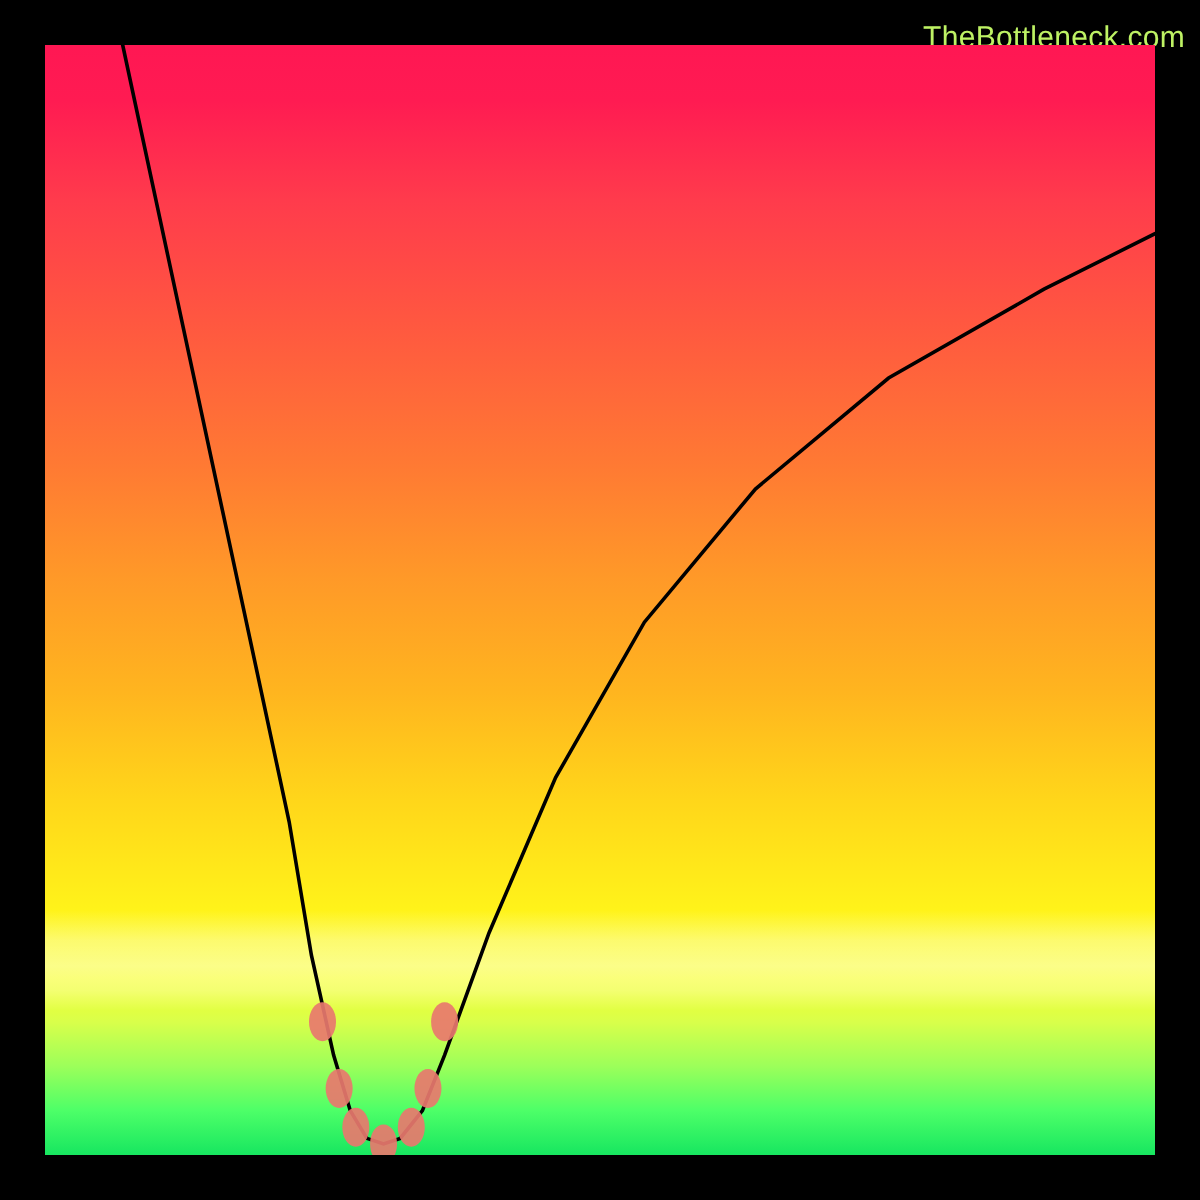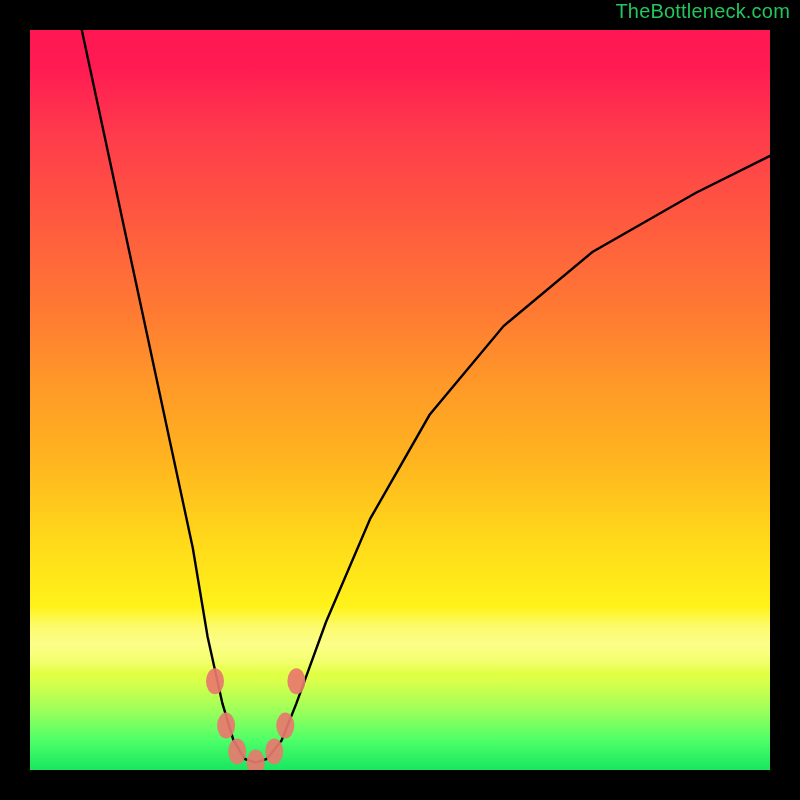--- a/index.html
+++ b/index.html
@@ -59,23 +59,23 @@
   svg.curve {
     position: absolute;
     left: 0;
     top: 0;
     width: 740px;
     height: 740px;
     pointer-events: none;
   }
   .watermark {
     position: absolute;
-    top: 0;
+    top: 14px;
     right: 10px;
-    color: #22c55e;
+    color: #bef264;
     font-size: 20px;
     font-weight: 500;
     letter-spacing: 0.2px;
     user-select: none;
   }
 </style>
 </head>
 <body>
 
 <div class="frame">

